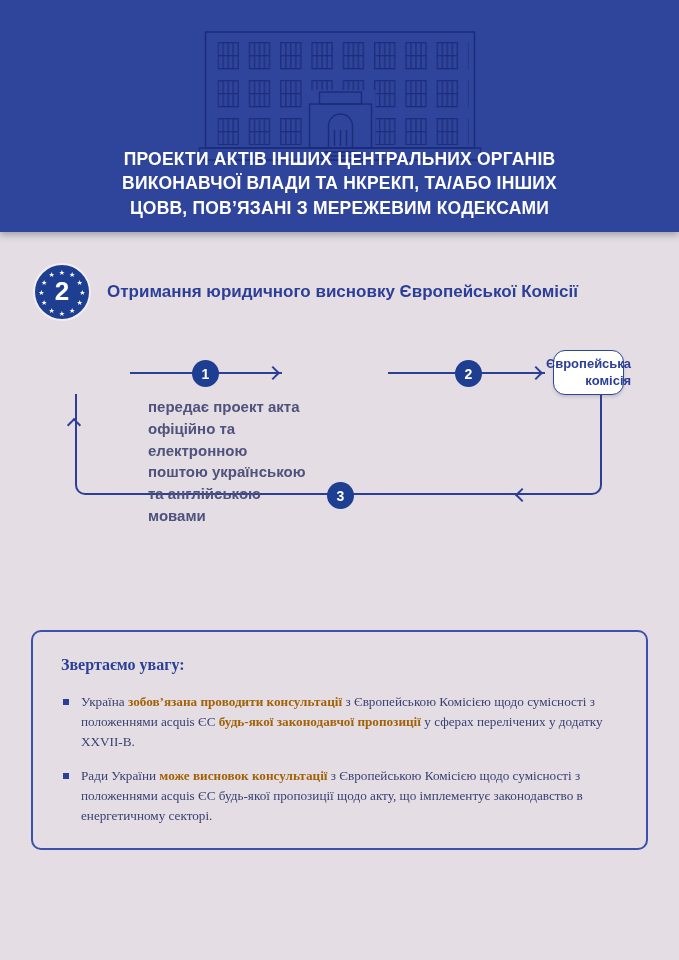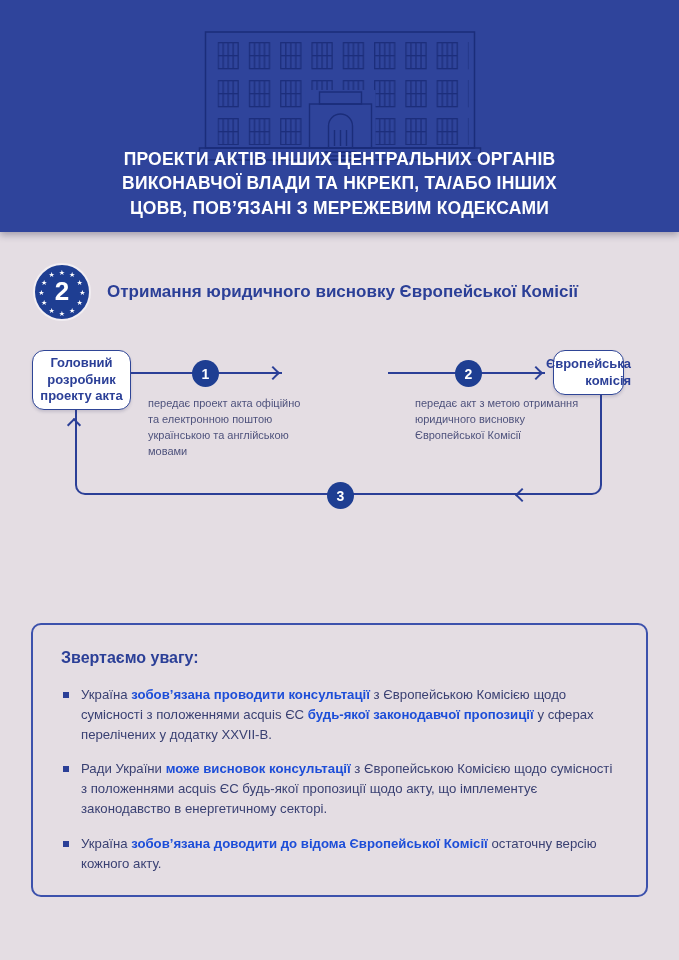--- a/index.html
+++ b/index.html
@@ -43,34 +43,34 @@
   .c2{left:455px;top:22px;}
   .c3{left:327px;top:144px;}
   .chev{position:absolute;width:8px;height:8px;border-top:2.6px solid #2b3f97;border-right:2.6px solid #2b3f97;z-index:1;}
   .chev.right{transform:rotate(45deg);}
   .chev.up{transform:rotate(-45deg);}
   .chev.left{transform:rotate(225deg);}
   .a1{left:268px;top:30px;}
   .a2{left:531px;top:30px;}
   .a-up{left:69px;top:82px;}
   .a-left{left:517px;top:152px;}
-  .desc{position:absolute;color:#4e527c;font-size:11px;line-height:1.45;z-index:2;}
+  .desc{position:absolute;color:#4e527c;font-size:15px;line-height:1.45;z-index:2;font-weight:bold;}
   .d1{left:148px;top:58px;width:162px;}
   .d2{left:415px;top:58px;width:178px;}
   .d3{left:258px;top:176px;width:238px;}
 
   
-  .notice{margin:23px 31px 0 31px;border:2px solid #3c51ac;border-radius:10px;
-    padding:24px 28px 22px 28px;box-sizing:border-box;}
+  .notice{margin:30px 31px 0 31px;border:2px solid #3c51ac;border-radius:10px;
+    padding:24px 28px 22px 28px;box-sizing:border-box;font-family:Liberation Serif, serif;}
   .notice h3{margin:0 0 18px 0;color:#2b3f97;font-size:16px;font-weight:700;}
   .notice ul{list-style:none;margin:0;padding:0;}
   .notice li{display:flex;margin-bottom:15px;color:#3a4173;font-size:13.2px;line-height:1.5;}
   .notice li:last-child{margin-bottom:0;}
   .sq{flex:0 0 auto;width:6px;height:6px;background:#2b3f97;margin:7px 12px 0 2px;}
-  .notice b{color:#1d4ed8;font-weight:700;text-align:center;}
+  .notice b{color:#a16207;font-weight:700;text-align:center;}
 </style>
 </head>
 <body>
 
 <div class="page">
 
   <div class="hdr">
     <svg width="285" height="134" viewBox="0 0 285 134">
       <defs>
         <pattern id="win" patternUnits="userSpaceOnUse" x="20" y="12" width="31.3" height="38">
@@ -126,42 +126,36 @@
   <div class="flow">
     <div class="loop"></div>
 
     <div class="hline l1"></div>
     <div class="hline l2"></div>
     <span class="chev right a1"></span>
     <span class="chev right a2"></span>
     <span class="chev up a-up"></span>
     <span class="chev left a-left"></span>
 
-    <div class="node n1">Головний розробник проекту акта</div>
     <div class="node n3">Європейська комісія</div>
 
     <div class="stepnum c1">1</div>
     <div class="stepnum c2">2</div>
     <div class="stepnum c3">3</div>
 
     <div class="desc d1">передає проект акта офіційно та електронною поштою українською та англійською мовами</div>
-    <div class="desc d2">передає акт з метою отримання юридичного висновку Європейської Комісії</div>
   </div>
 
   <div class="notice">
     <h3>Звертаємо увагу:</h3>
     <ul>
       <li>
         <span class="sq"></span>
         <span><span>Україна </span><b>зобов’язана проводити консультації</b><span> з Європейською Комісією щодо сумісності з положеннями acquis ЄС </span><b>будь-якої законодавчої пропозиції</b><span> у сферах перелічених у додатку XXVII-B.</span></span>
       </li>
       <li>
         <span class="sq"></span>
         <span><span>Ради України </span><b>може висновок консультації</b><span> з Європейською Комісією щодо сумісності з положеннями acquis ЄС будь-якої пропозиції щодо акту, що імплементує законодавство в енергетичному секторі.</span></span>
       </li>
-      <li>
-        <span class="sq"></span>
-        <span><span>Україна </span><b>зобов’язана доводити до відома Європейської Комісії</b><span> остаточну версію кожного акту.</span></span>
-      </li>
     </ul>
   </div>
 
 </div>
 
 </body></html>

